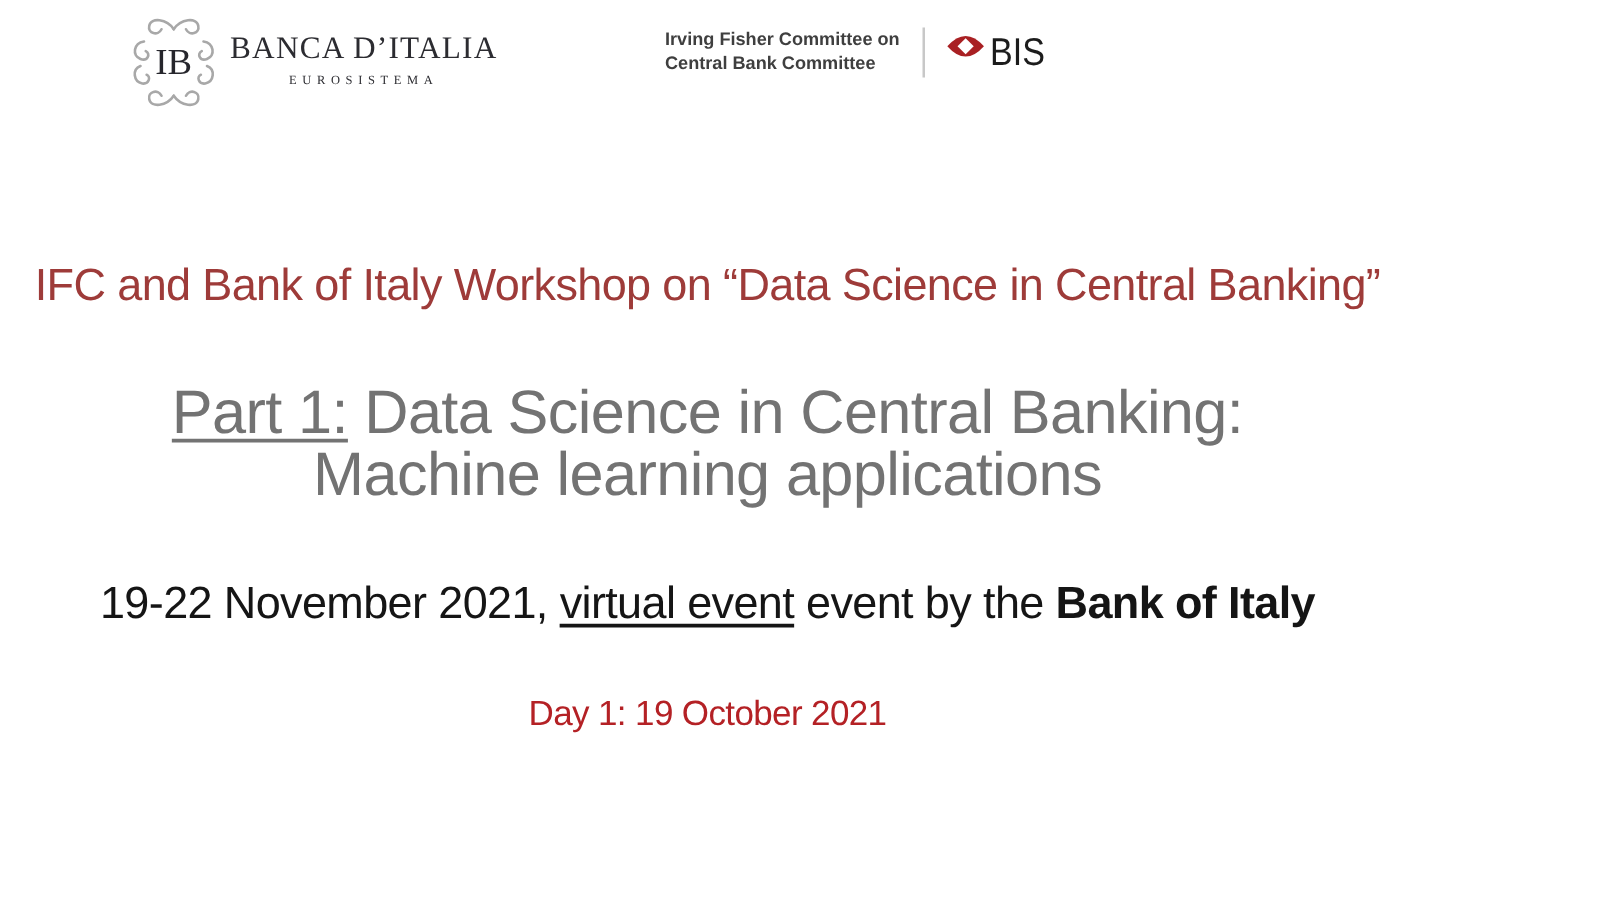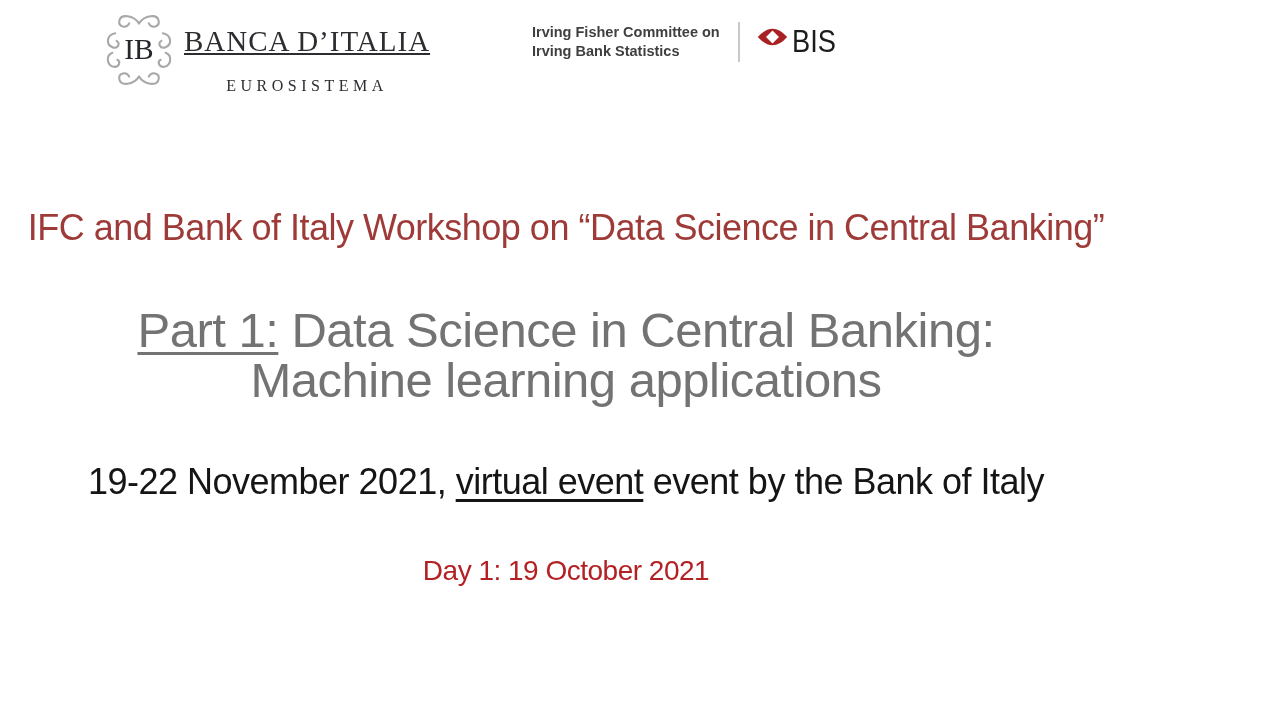--- a/index.html
+++ b/index.html
@@ -22,30 +22,29 @@
   }
   .bdi-emblem { width: 70px; height: 76px; }
   .bdi-text {
     margin-left: 10px;
     padding-top: 13px;
     text-align: center;
     color: #2c2c31;
   }
   .bdi-name {
     font-family: "Liberation Serif", serif;
-    font-size: 29px;
+    font-size: 25px;
     letter-spacing: 1px;
     white-space: nowrap;
-    text-decoration: underline;
   }
   .bdi-sub {
     font-family: "Liberation Serif", serif;
-    font-size: 16px;
+    font-size: 10px;
     letter-spacing: 4.5px;
-    margin-top: 19px;
+    margin-top: 6px;
   }
 
   .ifc-bis {
     position: absolute;
     left: 532px;
     top: 22px;
     display: flex;
     align-items: center;
   }
   .ifc-text {
@@ -98,21 +97,21 @@
   .day {
     top: 555px;
     font-size: 28px;
     color: #B42125;
   }
   .u {
     text-decoration: underline;
     text-underline-offset: 5px;
     text-decoration-thickness: 2.5px;
   }
-  .b { font-weight: 400; }
+  .b { font-weight: 700; }
 </style>
 </head>
 <body>
 
 <div class="slide">
 
   <div class="bdi-logo">
     <svg class="bdi-emblem" viewBox="0 0 100 108" aria-hidden="true">
       <g fill="none" stroke="#a8a8a8" stroke-width="3" stroke-linecap="round">
         <path d="M50 16 C42 4 24 2 22 12 C20 21 32 24 36 16"></path>
@@ -128,21 +127,21 @@
     </svg>
     <div class="bdi-text">
       <div class="bdi-name">BANCA D’ITALIA</div>
       <div class="bdi-sub">EUROSISTEMA</div>
     </div>
   </div>
 
   <div class="ifc-bis">
     <div class="ifc-text">
       <div>Irving Fisher Committee on</div>
-      <div>Irving Bank Statistics</div>
+      <div>Central Bank Committee</div>
     </div>
     <div class="logo-divider"></div>
     <div class="bis">
       <svg class="bis-lens" viewBox="0 0 36 24" aria-hidden="true">
         <path d="M2 12 Q18 -6 34 12 Q18 30 2 12 Z" fill="#A92023"></path>
         <rect x="13" y="7" width="10" height="10" fill="#ffffff" transform="rotate(45 18 12)"></rect>
       </svg>
       <span class="bis-label">BIS</span>
     </div>
   </div>

